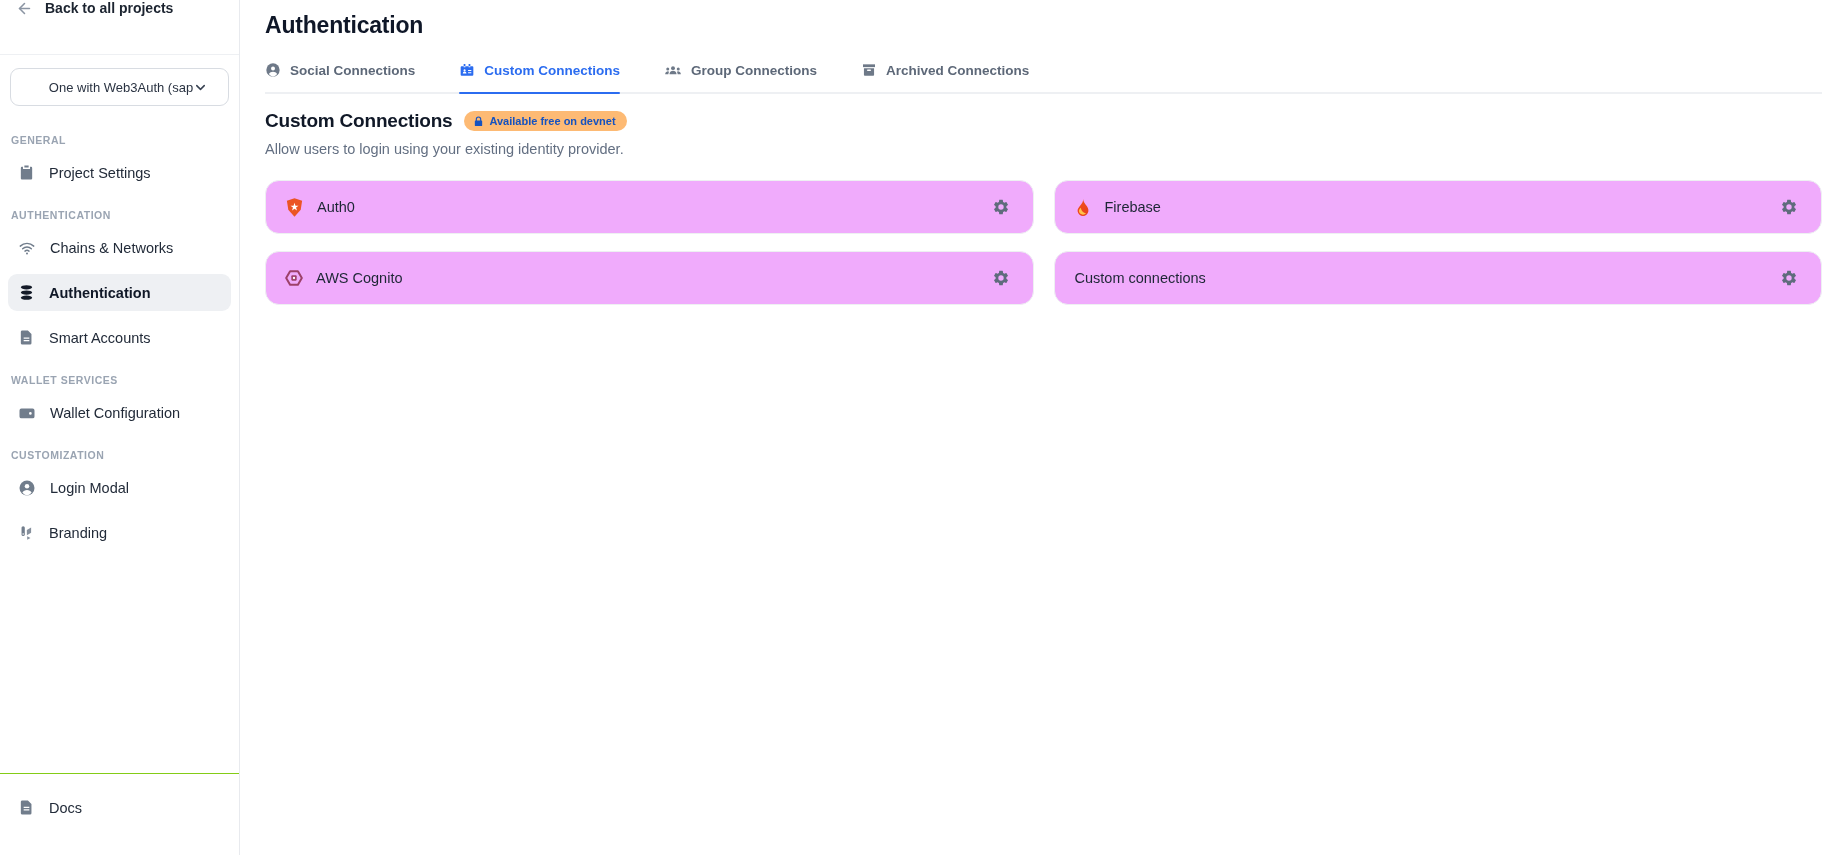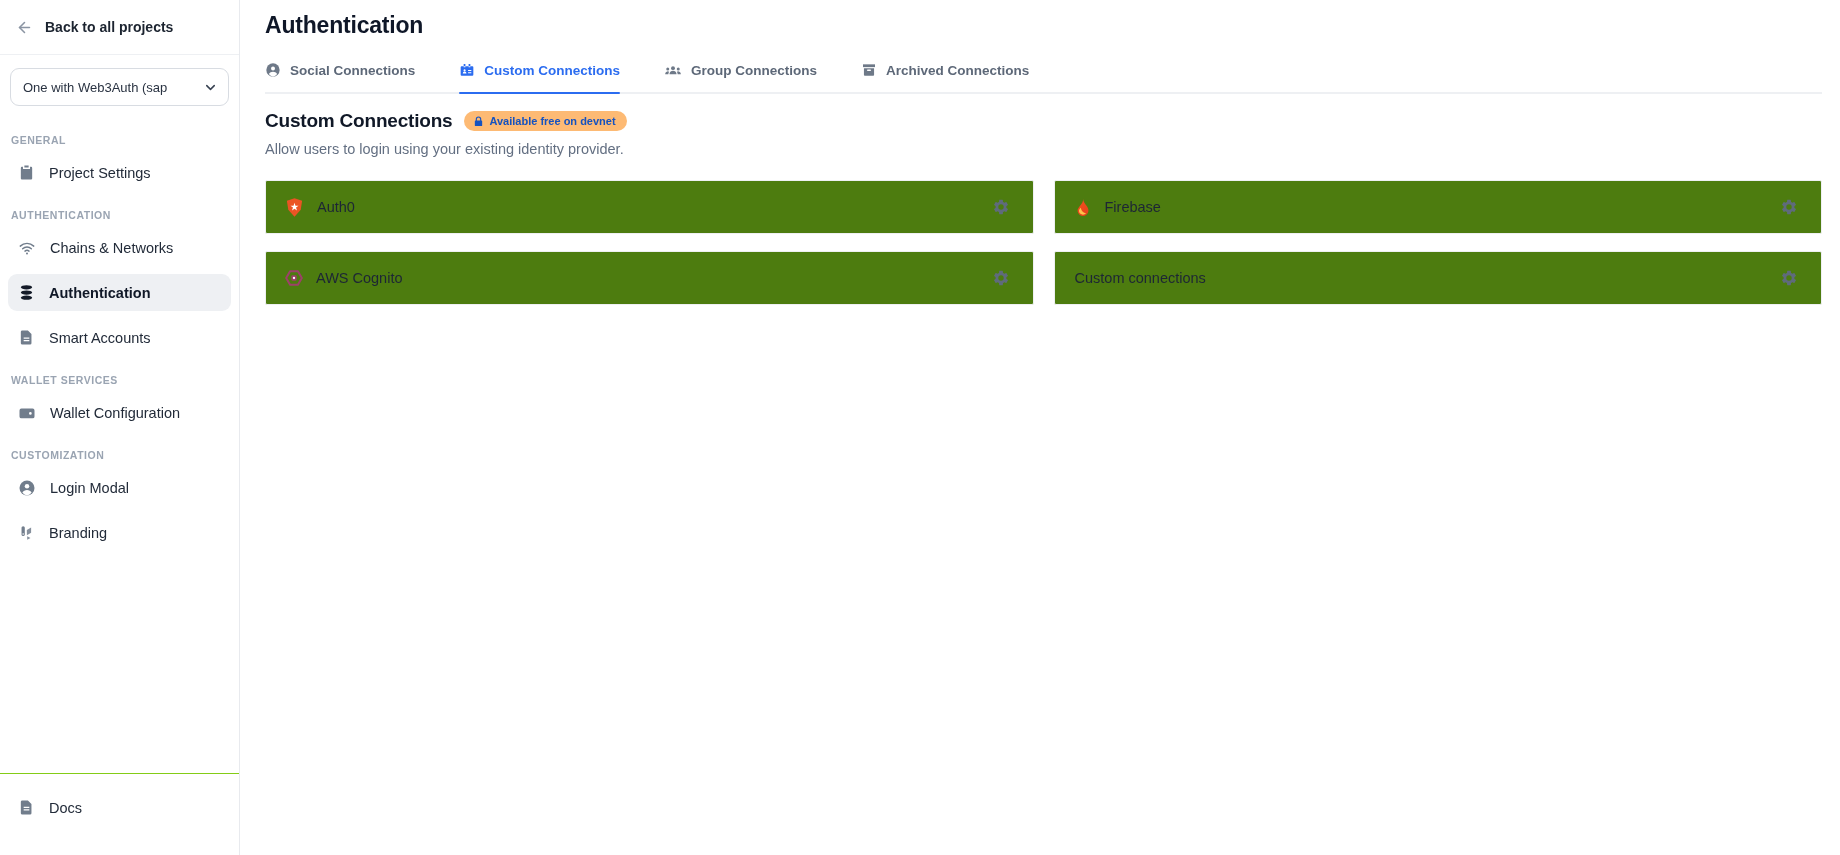--- a/index.html
+++ b/index.html
@@ -11,30 +11,30 @@
     display: flex;
   }
   
   .sidebar {
     width: 240px; min-width: 240px; height: 855px;
     border-right: 1px solid #e8eaee;
     display: flex; flex-direction: column;
     background: #ffffff;
   }
   .back-row {
-    height: 55px; display: flex; align-items: center; gap: 12px;
+    height: 55px; display: flex; gap: 12px;
     padding: 0 16px; border-bottom: 1px solid #eef0f3;
     cursor: pointer;
   }
   .back-row .label { font-size: 14px; font-weight: 600; color: #1c2430; }
   .project-select {
     margin: 13px 10px 6px 10px; height: 38px;
     border: 1px solid #d8dce2; border-radius: 9px;
-    display: flex; align-items: center; justify-content: space-between;
-    padding: 0 10px 0 12px; cursor: pointer; background: #fff;
+    display: flex; align-items: center; justify-content: center;
+    padding: 0 10px 0 28px; cursor: pointer; background: #fff;
   }
   .project-select .value {
     font-size: 13px; color: #2a3342; white-space: nowrap; overflow: hidden;
     max-width: 178px;
   }
   .nav { flex: 1; padding: 4px 8px 0 8px; overflow: hidden; }
   .section-label {
     font-size: 10.5px; font-weight: 700; letter-spacing: .05em;
     color: #9aa4b2; text-transform: uppercase;
     margin: 18px 0 8px 3px;
@@ -81,22 +81,22 @@
     border-radius: 999px; padding: 4px 11px 4px 9px;
     display: inline-flex; align-items: center; gap: 5px;
   }
   .section-desc { margin-top: 9px; font-size: 14.5px; color: #636f82; }
   .cards {
     margin-top: 23px;
     display: grid; grid-template-columns: 1fr 1fr;
     column-gap: 20px; row-gap: 17px;
   }
   .card {
-    height: 54px; background: #4d7c0f;
-    border: 1px solid #eef0f2; border-radius: 2px;
+    height: 54px; background: #f0abfc;
+    border: 1px solid #eef0f2; border-radius: 14px;
     display: flex; align-items: center;
     padding: 0 18px 0 18px;
   }
   .card .logo { display: flex; align-items: center; margin-right: 12px; }
   .card .label { font-size: 14.5px; font-weight: 500; color: #1d2635; flex: 1; }
   .card .label.no-logo { margin-left: 2px; }
   .gear-btn {
     width: 28px; height: 28px; display: flex; align-items: center; justify-content: center;
     color: #5f6b7c; cursor: pointer; border-radius: 6px;
   }

